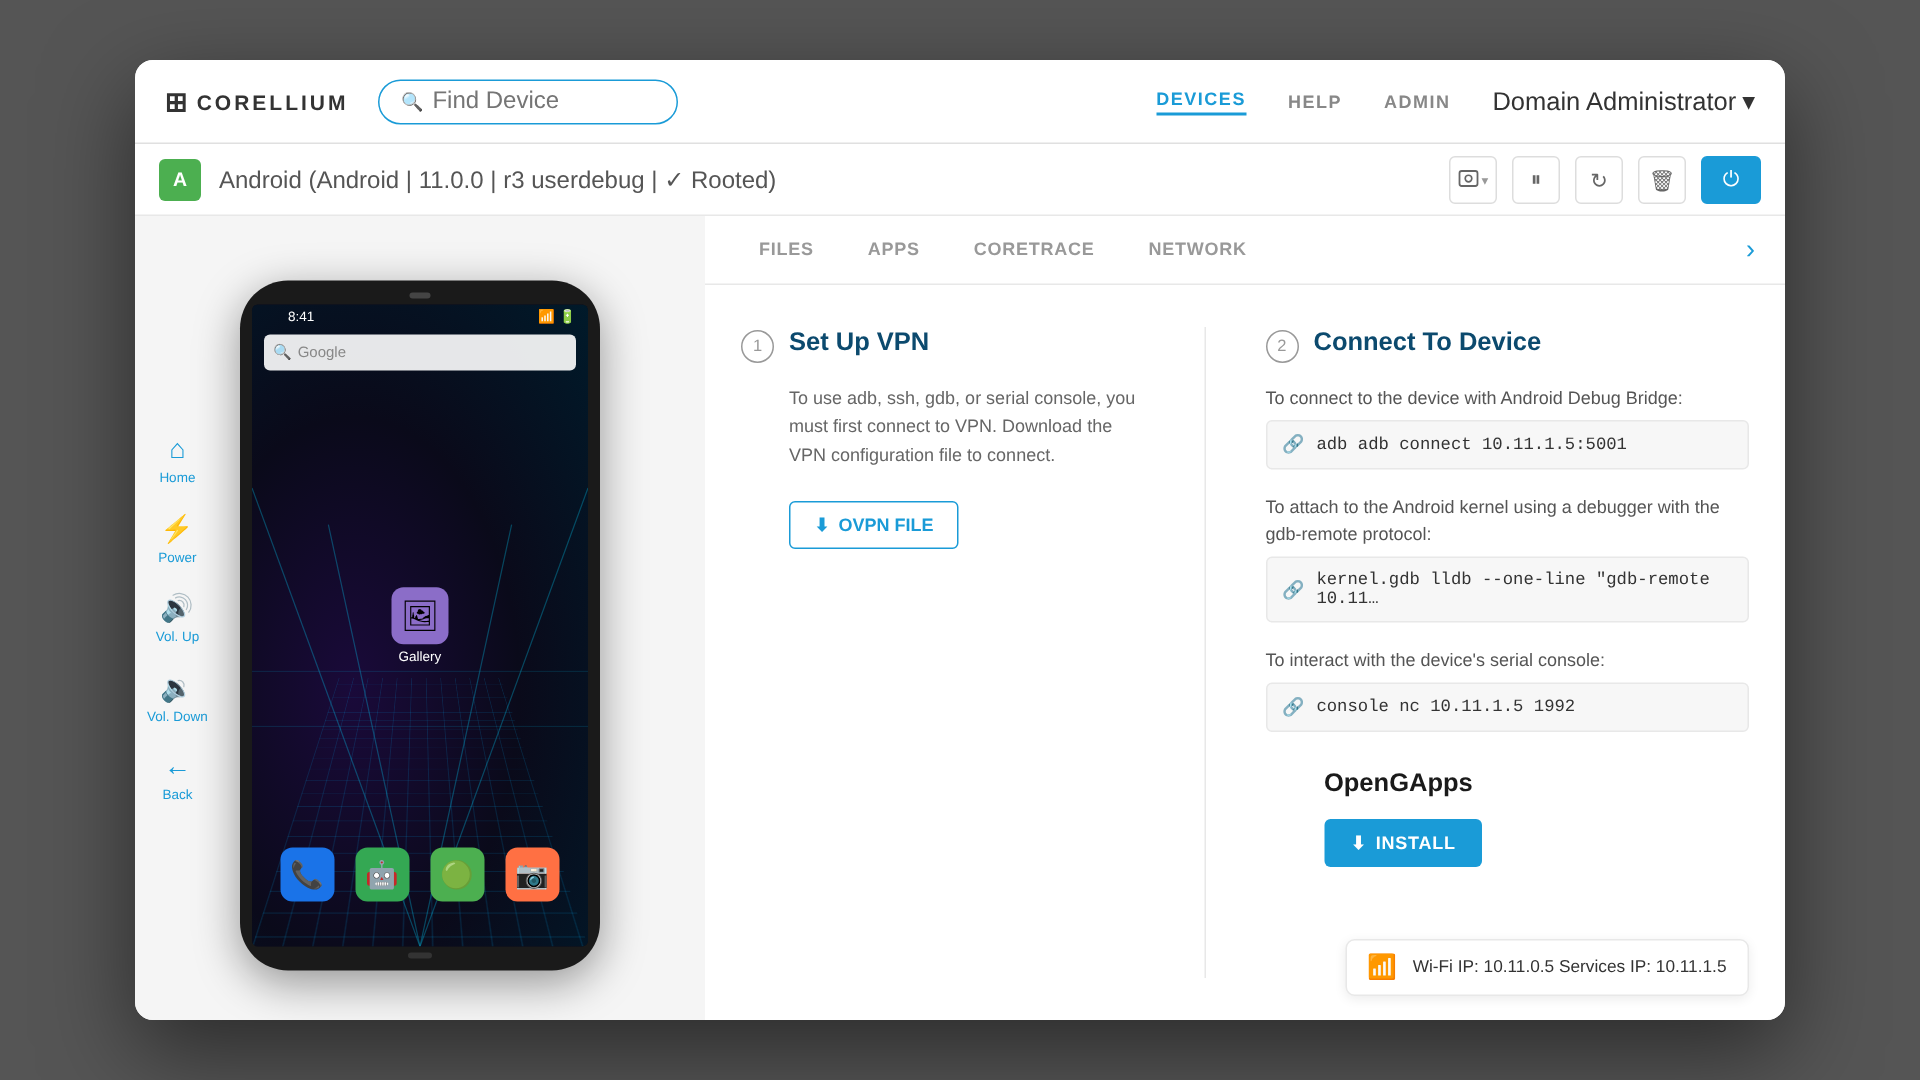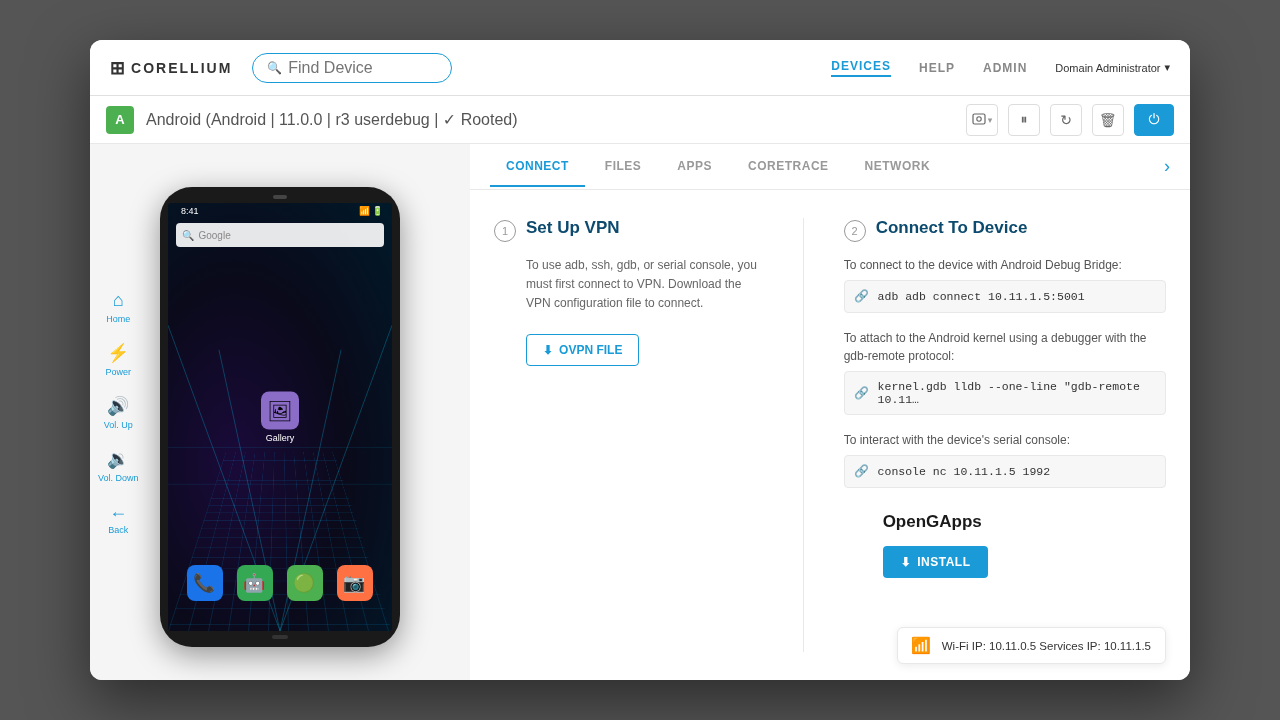--- a/index.html
+++ b/index.html
@@ -90,21 +90,21 @@
     }
     .nav-item.active {
       color: #1a9bd7;
       border-bottom: 2px solid #1a9bd7;
       padding-bottom: 2px;
     }
     .user-menu {
       display: flex;
       align-items: center;
       gap: 4px;
-      font-size: 11px;
+      font-size: 17px;
       color: #333;
       cursor: pointer;
     }
     
     .device-bar {
       background: #fff;
       height: 48px;
       display: flex;
       align-items: center;
       padding: 0 16px;
@@ -231,21 +231,21 @@
       background-image: 
         linear-gradient(rgba(0,180,255,0.15) 1px, transparent 1px),
         linear-gradient(90deg, rgba(0,180,255,0.15) 1px, transparent 1px);
       background-size: 20px 20px;
       transform: perspective(200px) rotateX(30deg);
       transform-origin: bottom;
     }
     .phone-status-bar {
       position: absolute;
       top: 0;
-      left: 5px;
+      left: 16px;
       right: 0;
       height: 16px;
       display: flex;
       align-items: center;
       justify-content: space-between;
       padding: 0 8px;
       font-size: 9px;
       color: #fff;
       z-index: 2;
     }
@@ -584,21 +584,20 @@
               </div>
             </div>
           </div>
           <div class="phone-notch"></div>
         </div>
       </div>
 
       <div class="main-panel">
 
         <div class="tabs">
-          <div class="tab active">CONNECT</div>
           <div class="tab">FILES</div>
           <div class="tab">APPS</div>
           <div class="tab">CORETRACE</div>
           <div class="tab">NETWORK</div>
           <div class="tab-arrow">›</div>
         </div>
 
         <div class="connect-content">
 
           <div class="section">

